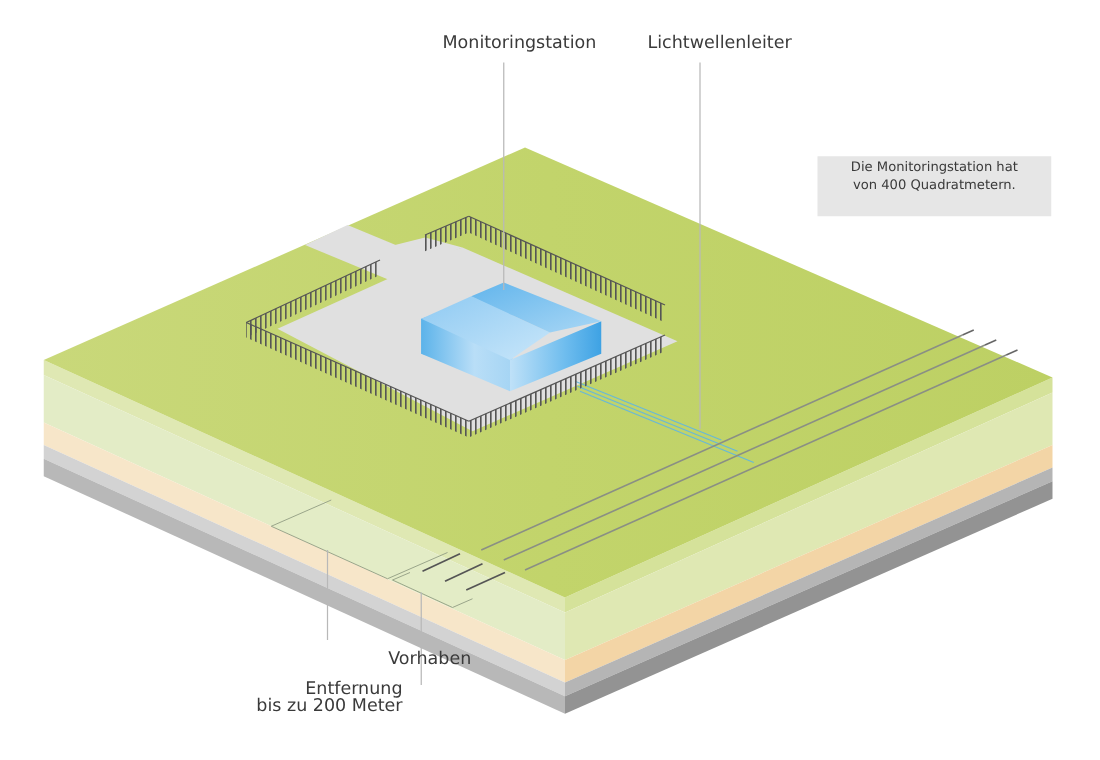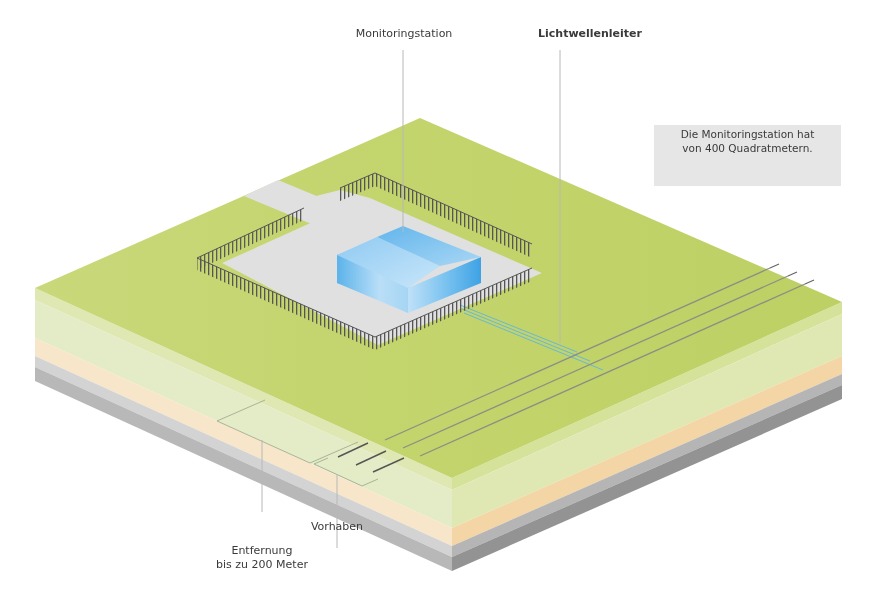--- a/index.html
+++ b/index.html
@@ -1,19 +1,19 @@
 <!DOCTYPE html>
 <html><head>
   <meta charset="utf-8">
   <style>
     html, body { margin: 0; padding: 0; background: #ffffff; }
     body { width: 880px; height: 608px; position: relative; overflow: hidden; font-family: "DejaVu Sans", sans-serif; }
     #scene { position: absolute; left: 0; top: 0; width: 880px; height: 608px; }
-    .label { position: absolute; font-size: 11px; color: #3a3a3a; text-align: center; line-height: 14px; white-space: nowrap; }
-    .infobox { position: absolute; left: 654px; top: 125px; width: 187px; height: 61px; background: #e6e6e6; font-size: 10.5px; color: #3a3a3a; text-align: center; line-height: 13.5px; padding-top: 3px; box-sizing: border-box; }
+    .label { position: absolute; font-size: 14px; color: #3a3a3a; text-align: right; line-height: 14px; white-space: nowrap; }
+    .infobox { position: absolute; left: 654px; top: 125px; width: 187px; height: 48px; background: #e6e6e6; font-size: 10.5px; color: #3a3a3a; text-align: center; line-height: 13.5px; padding-top: 3px; box-sizing: border-box; }
     .infobox span { display: block; }
   </style>
 </head>
 <body>
 
 <svg id="scene" width="880" height="608" viewBox="0 0 880 608" xmlns="http://www.w3.org/2000/svg">
   <defs>
     <linearGradient id="gTop" x1="0" y1="0" x2="1" y2="0">
       <stop offset="0" stop-color="#c9d87a"></stop>
       <stop offset="0.5" stop-color="#c2d46b"></stop>
@@ -125,21 +125,21 @@
 
   <g stroke="#b8b8b8" stroke-width="1">
     <line x1="403" y1="50" x2="403" y2="232"></line>
     <line x1="560" y1="50" x2="560" y2="343"></line>
     <line x1="262" y1="440" x2="262" y2="512"></line>
     <line x1="337" y1="474" x2="337" y2="548"></line>
   </g>
 </svg>
 
 <div class="label" style="left:354px; top:27px; width:100px;">Monitoringstation</div>
-<div class="label" style="left:538px; top:27px; width:100px;font-weight:bold;">Lichtwellenleiter</div>
+<div class="label" style="left:518px; top:27px; width:100px;">Lichtwellenleiter</div>
 
 <div class="infobox">
   <span>Die Monitoringstation hat</span>
   <span>von 400 Quadratmetern.</span>
 </div>
 
 <div class="label" style="left:202px; top:544px; width:120px;">
   <div>Entfernung</div>
   <div>bis zu 200 Meter</div>
 </div>

